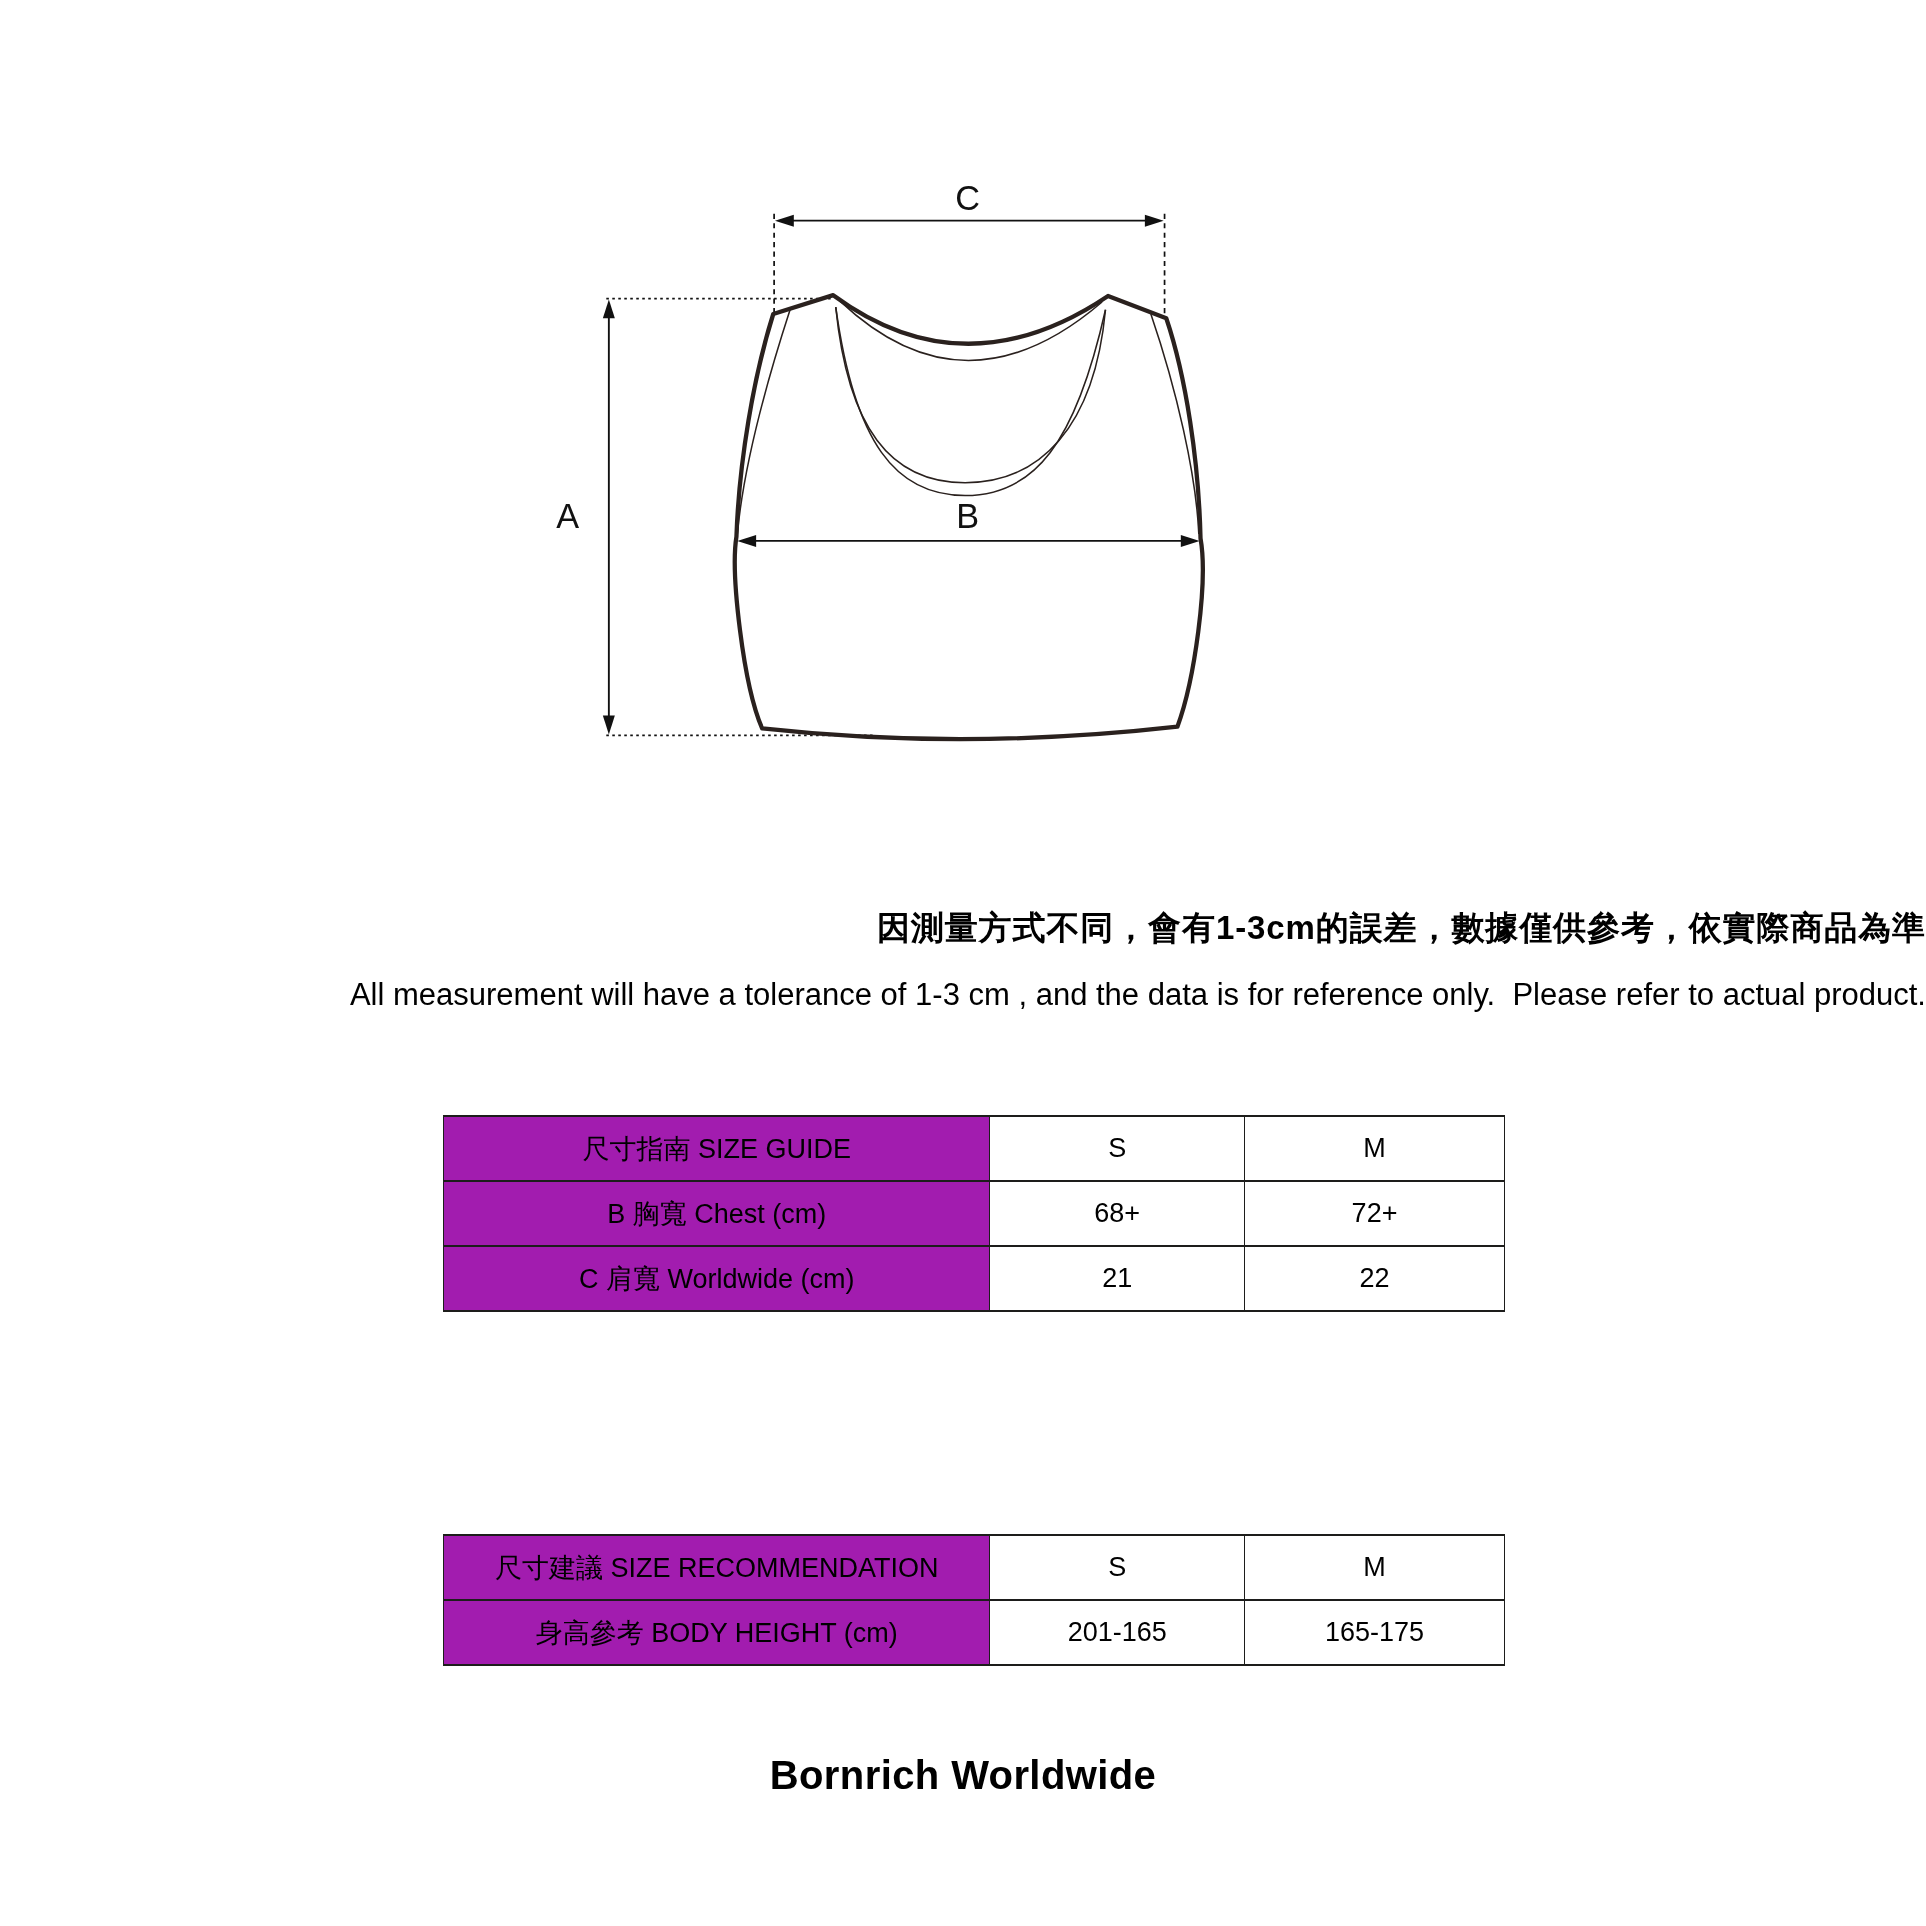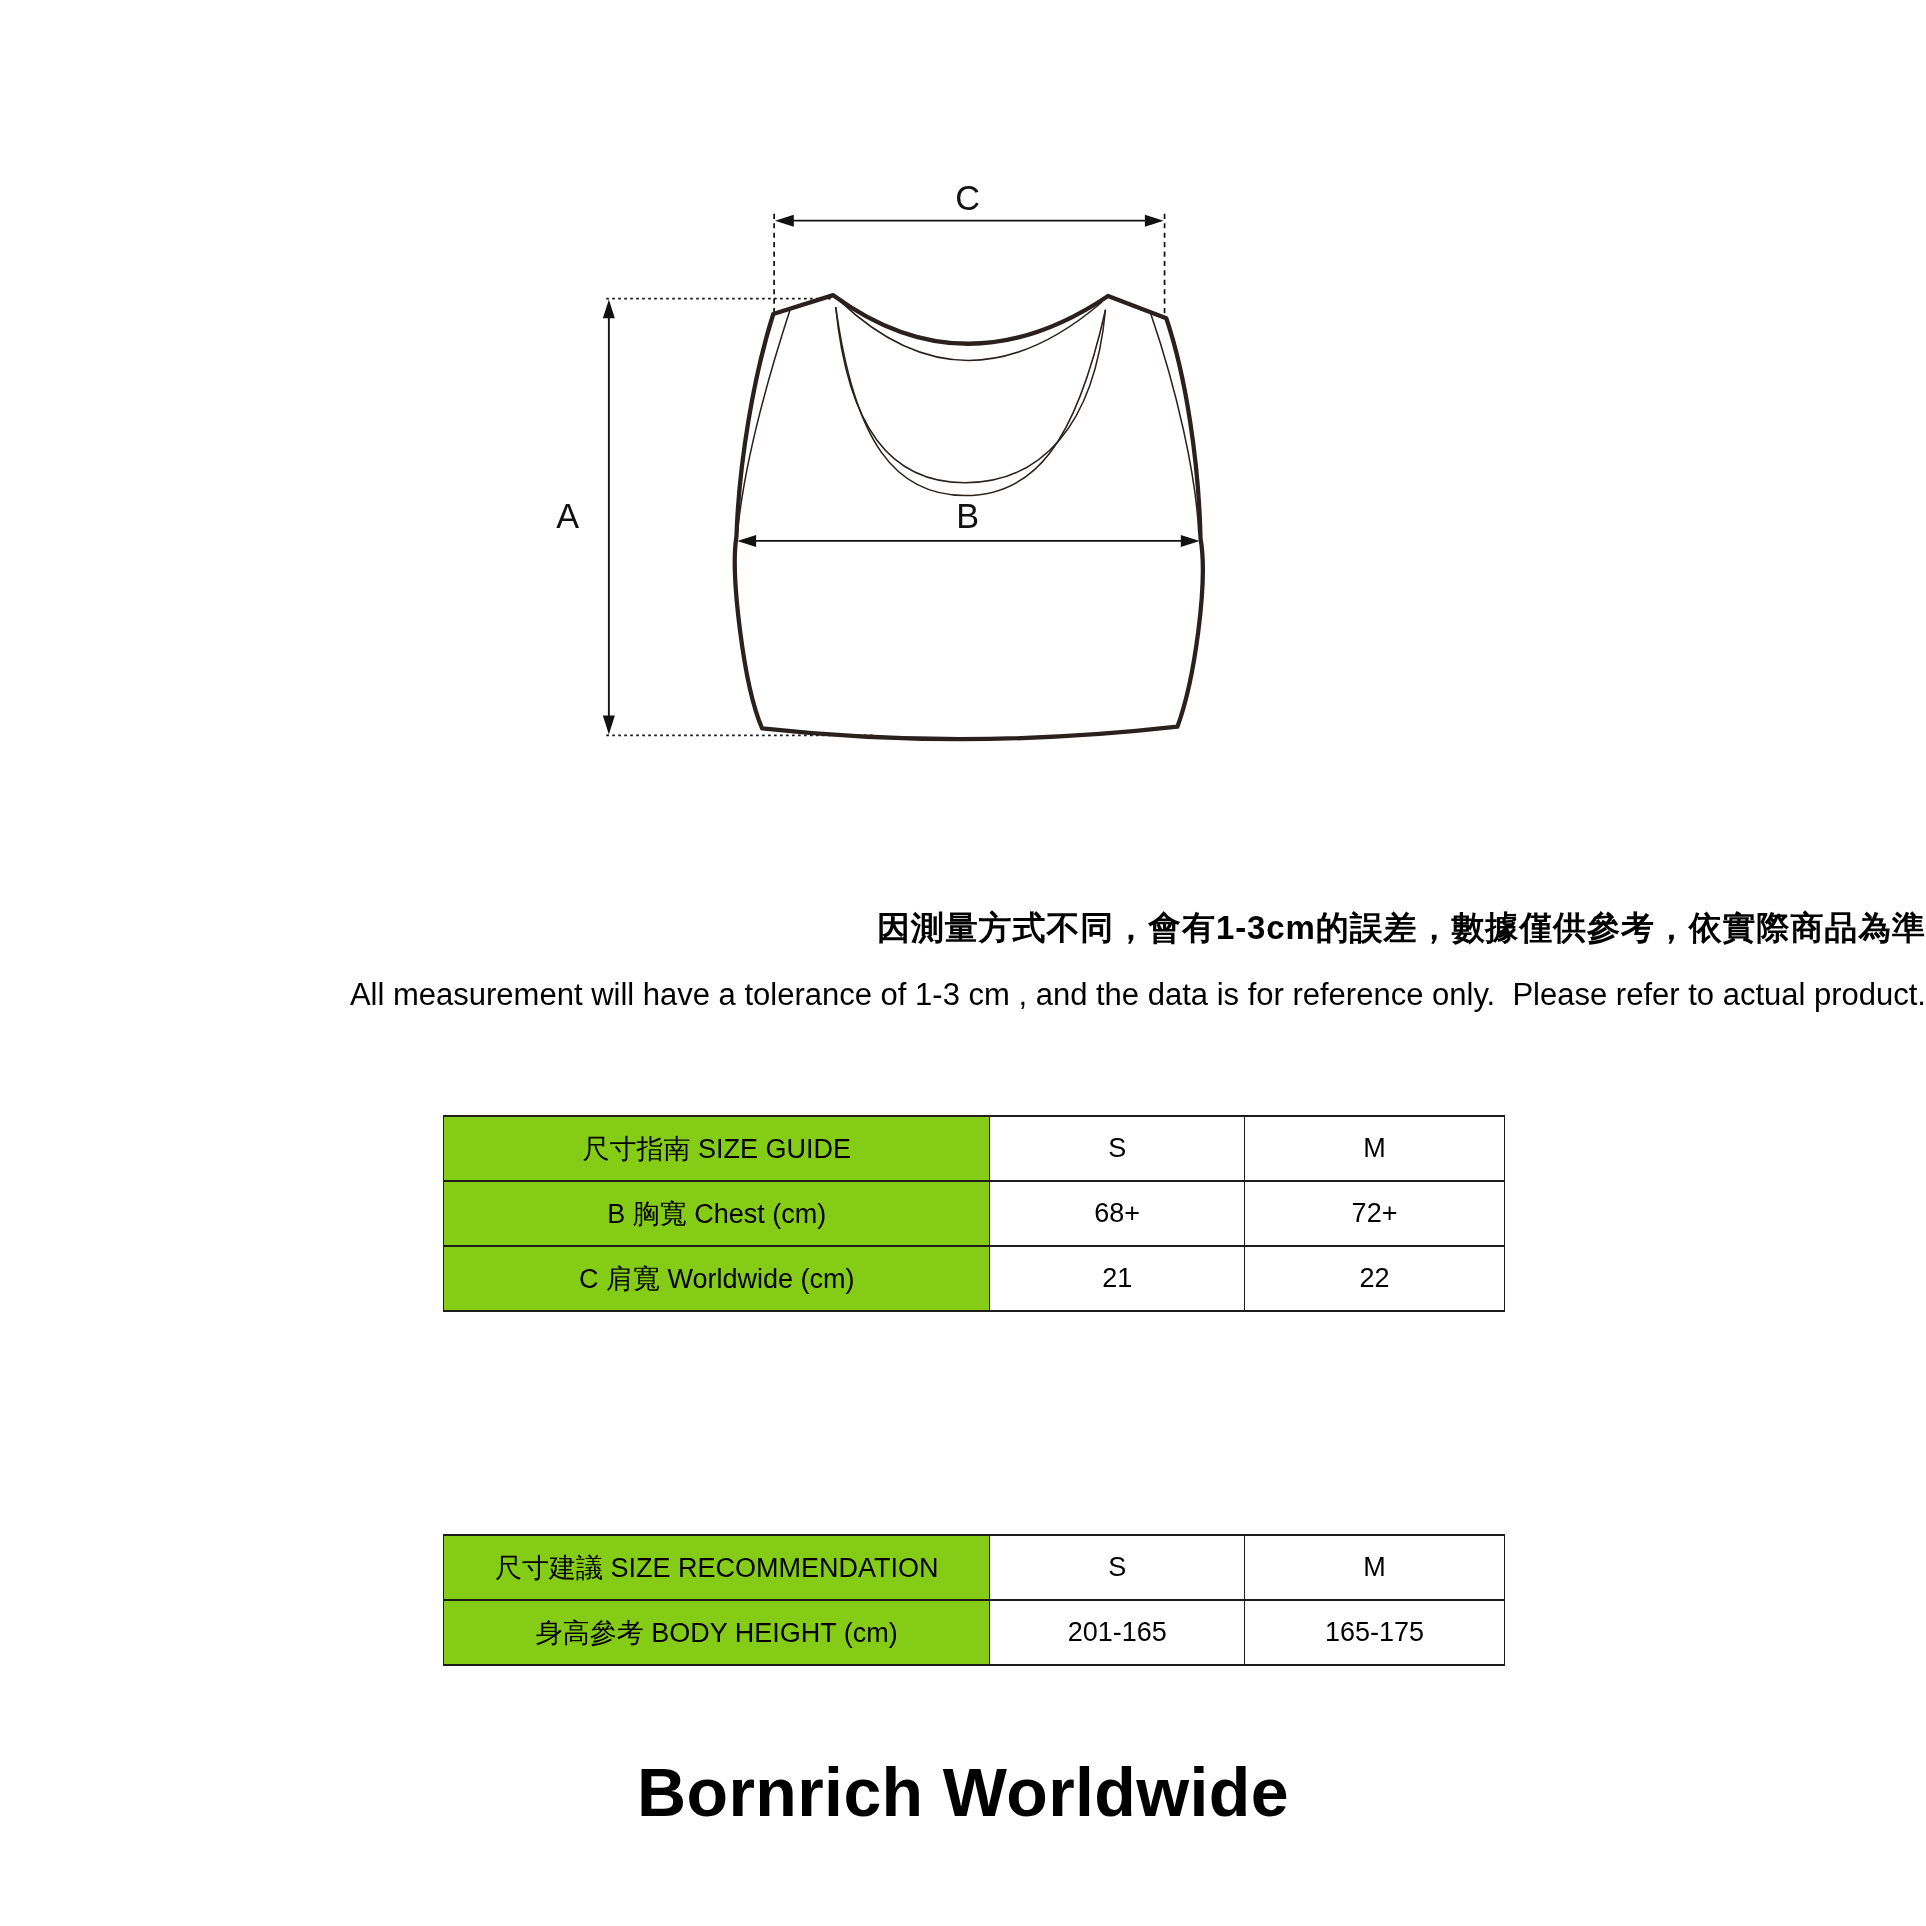--- a/index.html
+++ b/index.html
@@ -16,24 +16,24 @@
     position:absolute; left:443px; width:1062px;
     border-collapse:collapse; table-layout:fixed;
   }
   #size-guide-table { top:1115px; }
   #recommendation-table { top:1534px; }
   table.sizes td {
     border:1.7px solid #1d1d1b; border-top-width:2.6px; border-bottom-width:2.6px;
     text-align:center; vertical-align:middle;
     font-size:27px; height:63px; padding:0;
   }
-  td.lbl { background:#84cc16; }
+  td.lbl { background:#a21caf; }
   .brand {
     position:absolute; top:1753px; left:0; width:1926px; text-align:center;
-    font-size:68px; font-weight:700; letter-spacing:0.4px;
+    font-size:40px; font-weight:700; letter-spacing:0.4px;
   }
 </style>
 </head>
 <body>
 
 <div id="page">
 
   <svg id="diagram" viewBox="0 0 780 800" xmlns="http://www.w3.org/2000/svg">
 
     <path d="M 68 149 H 331" fill="none" stroke="#111" stroke-width="2" stroke-dasharray="3 4"></path>

